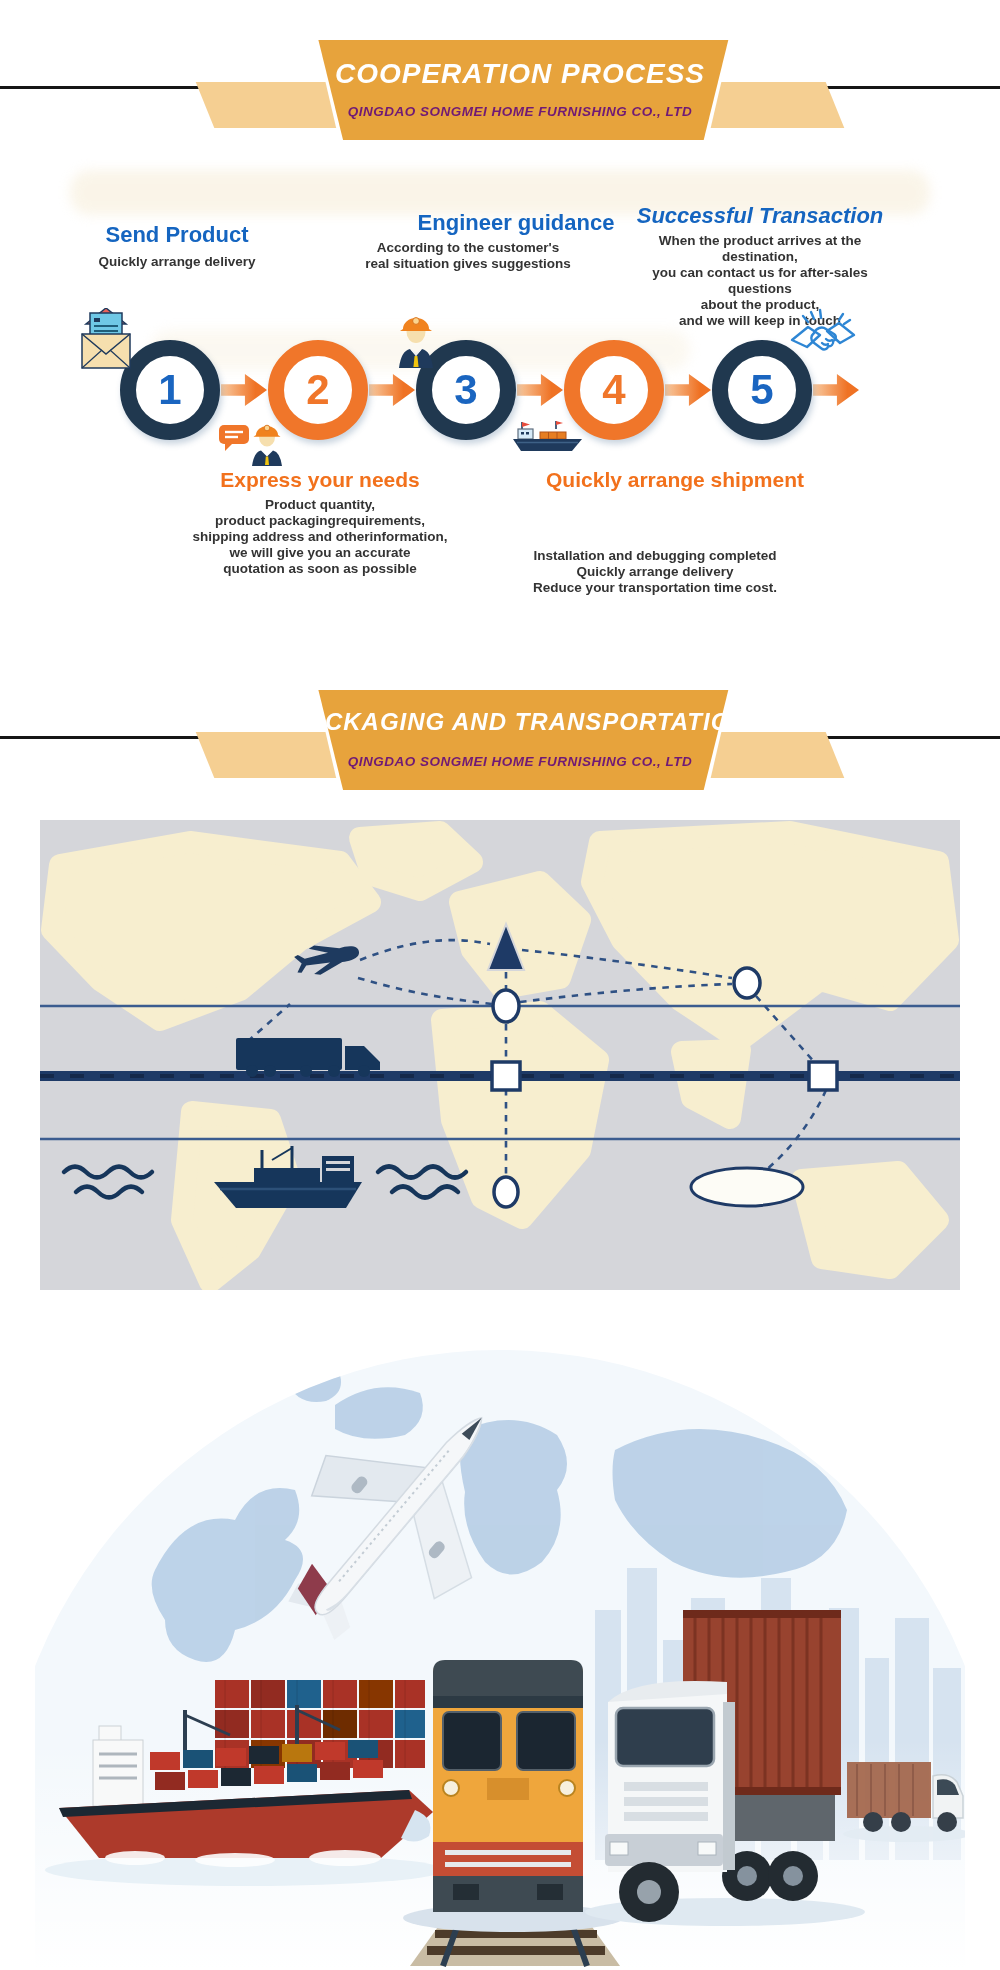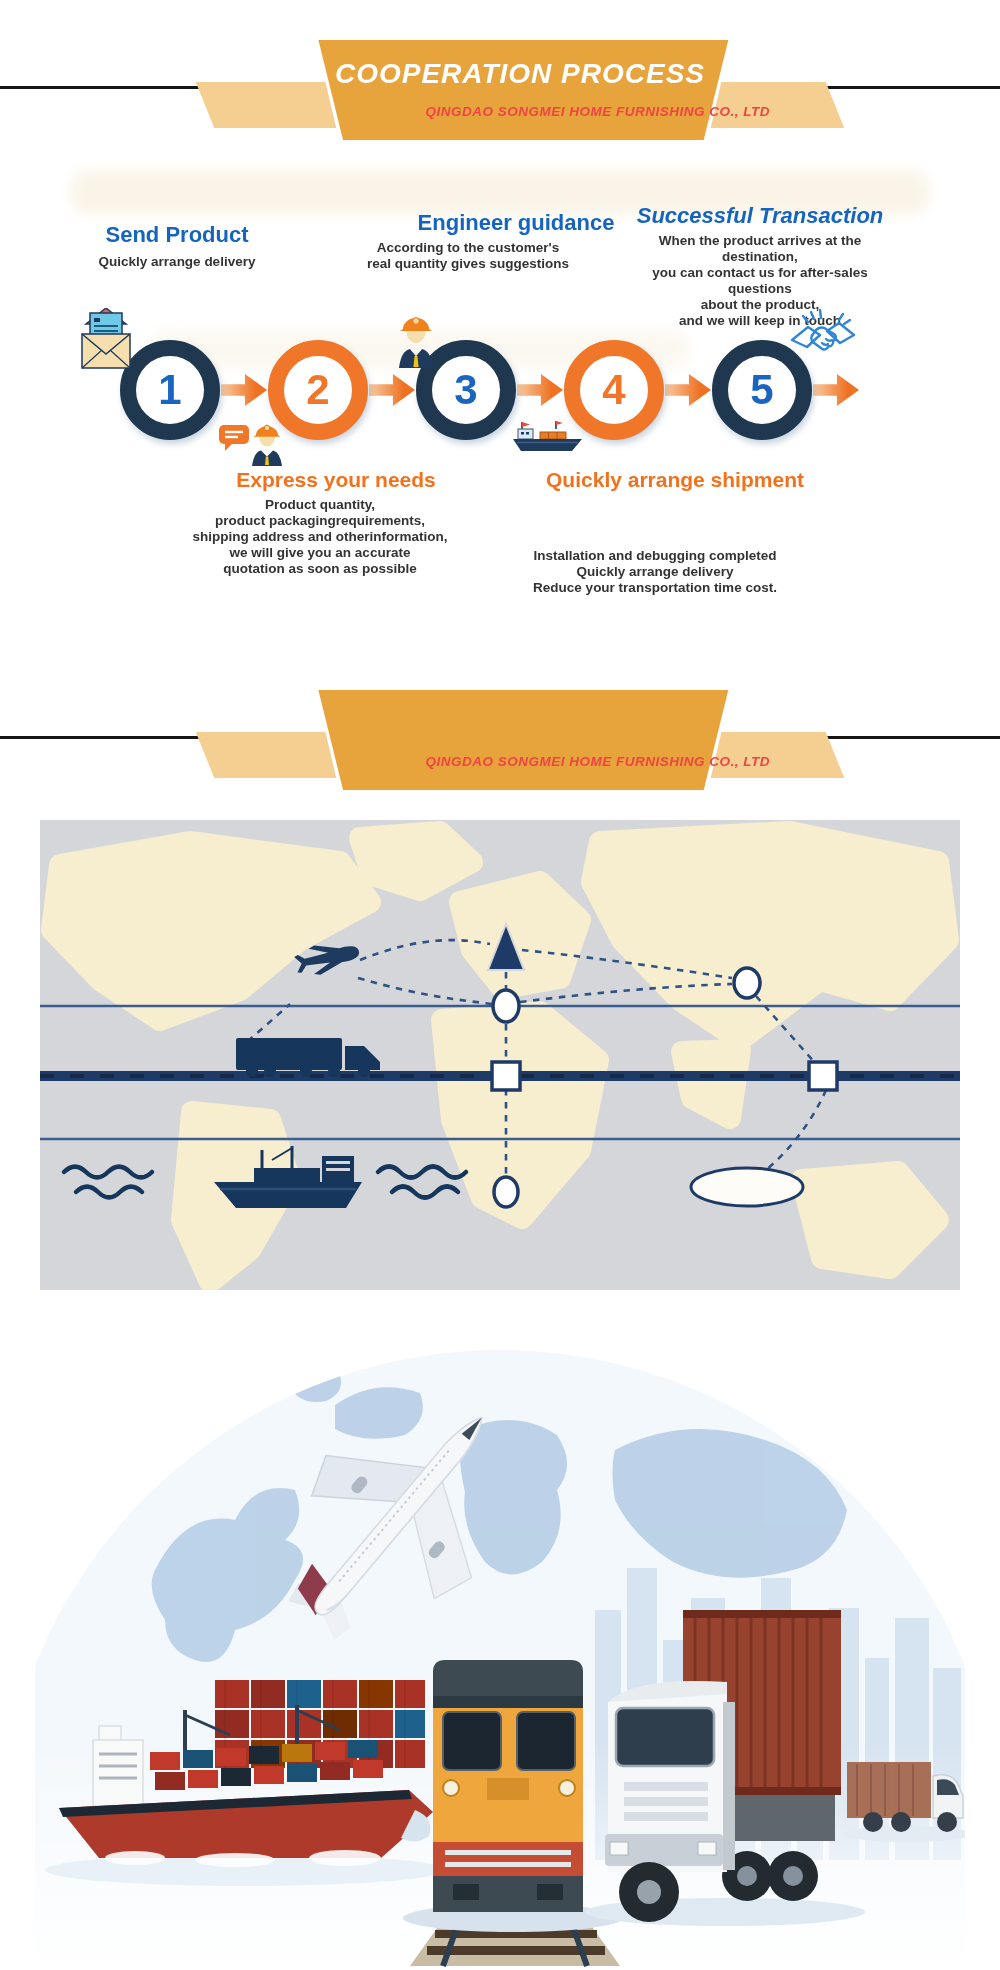--- a/index.html
+++ b/index.html
@@ -10,22 +10,22 @@
   .banner{position:absolute;left:50%;transform:translateX(-50%);width:500px;height:110px;z-index:2;}
   .banner .ribbon{position:absolute;top:46px;left:-65px;width:630px;height:46px;background:#F5CF92;
         transform:skewX(22deg);}
   .banner .shape{position:absolute;top:0;left:22px;width:456px;height:108px;background:#fff;
         clip-path:polygon(5% 0,96.5% 0,91% 100%,10.5% 100%);
         filter:drop-shadow(1px 1px 0 #DFA33F) drop-shadow(-1px -1px 0 #EFC27B);}
   .banner .shape-fill{position:absolute;top:4px;left:4px;right:4px;bottom:4px;background:#E7A33C;
         clip-path:polygon(5% 0,96.5% 0,91% 100%,10.5% 100%);}
   .banner .title{position:absolute;top:22px;left:0;width:100%;text-align:center;font-size:28px;
         font-weight:bold;font-style:italic;color:#fff;letter-spacing:1px;z-index:3;}
-  .banner .subtitle{position:absolute;top:68px;left:0;width:100%;text-align:right;font-size:13.5px;
-        font-weight:bold;font-style:italic;color:#ef4444;letter-spacing:.5px;z-index:3;}
+  .banner .subtitle{position:absolute;top:68px;left:0;width:100%;text-align:center;font-size:13.5px;
+        font-weight:bold;font-style:italic;color:#701a75;letter-spacing:.5px;z-index:3;}
   
   .step-title{position:absolute;transform:translateX(-50%);white-space:nowrap;font-weight:bold;z-index:3;}
   .step-title.blue{color:#1565C0;font-size:22px;}
   .step-title.orange{color:#F2711C;font-size:21px;}
   .step-desc{position:absolute;transform:translateX(-50%);text-align:center;font-size:13.5px;
         font-weight:600;color:#333;line-height:16px;white-space:pre-line;z-index:3;}
   .circle{position:absolute;width:100px;height:100px;border-radius:50%;box-sizing:border-box;
         display:flex;align-items:center;justify-content:center;background:#fff;z-index:2;
         box-shadow:2px 4px 6px rgba(60,100,140,.28);}
   .circle.navy{border:16px solid #20384F;}
@@ -58,29 +58,29 @@
     </div>
     <div class="title">COOPERATION PROCESS</div>
     <div class="subtitle">QINGDAO SONGMEI HOME FURNISHING CO., LTD</div>
   </div>
 
   <div class="step-title blue" style="left:177px;top:222px;">Send Product</div>
   <div class="step-desc" style="left:177px;top:254px;">Quickly arrange delivery</div>
 
   <div class="step-title blue" style="left:468px;top:210px;margin-left:48px;">Engineer guidance</div>
   <div class="step-desc" style="left:468px;top:240px;">According to the customer's
-real quantity gives suggestions</div>
+real situation gives suggestions</div>
 
   <div class="step-title blue" style="left:760px;top:203px;font-style:italic;">Successful Transaction</div>
   <div class="step-desc" style="left:760px;top:233px;">When the product arrives at the destination,
 you can contact us for after-sales questions
 about the product,
 and we will keep in touch</div>
 
-  <div class="step-title orange" style="left:336px;top:468px;">Express your needs</div>
+  <div class="step-title orange" style="left:320px;top:468px;">Express your needs</div>
   <div class="step-desc" style="left:320px;top:497px;">Product quantity,
 product packagingrequirements,
 shipping address and otherinformation,
 we will give you an accurate
 quotation as soon as possible</div>
 
   <div class="step-title orange" style="left:655px;top:468px;margin-left:20px;">Quickly arrange shipment</div>
   <div class="step-desc" style="left:655px;top:500px;margin-top:48px;">Installation and debugging completed
 Quickly arrange delivery
 Reduce your transportation time cost.</div>
@@ -183,20 +183,21 @@
         <path d="M62,12 L56,16"></path>
     </svg>
   </div>
 
   <div class="hr-line" style="top:736px;"></div>
   <div class="banner" style="top:686px;">
     <div class="ribbon"></div>
     <div class="shape">
       <div class="shape-fill"></div>
     </div>
+    <div class="title" style="font-size:24px;">PACKAGING AND TRANSPORTATION</div>
     <div class="subtitle">QINGDAO SONGMEI HOME FURNISHING CO., LTD</div>
   </div>
 
   <div class="map-wrap">
     <svg width="920" height="470" viewBox="0 0 920 470">
       <rect width="920" height="470" fill="#D5D6DA"></rect>
       <g fill="#F7EECF" stroke="#F7EECF" stroke-width="22" stroke-linejoin="round">
         <polygon points="20,45 150,22 300,42 330,82 260,120 200,170 120,200 60,160 12,110"></polygon>
         <polygon points="320,18 400,12 432,42 380,70 332,55"></polygon>
         <polygon points="152,292 230,300 250,360 210,430 170,462 142,400"></polygon>

